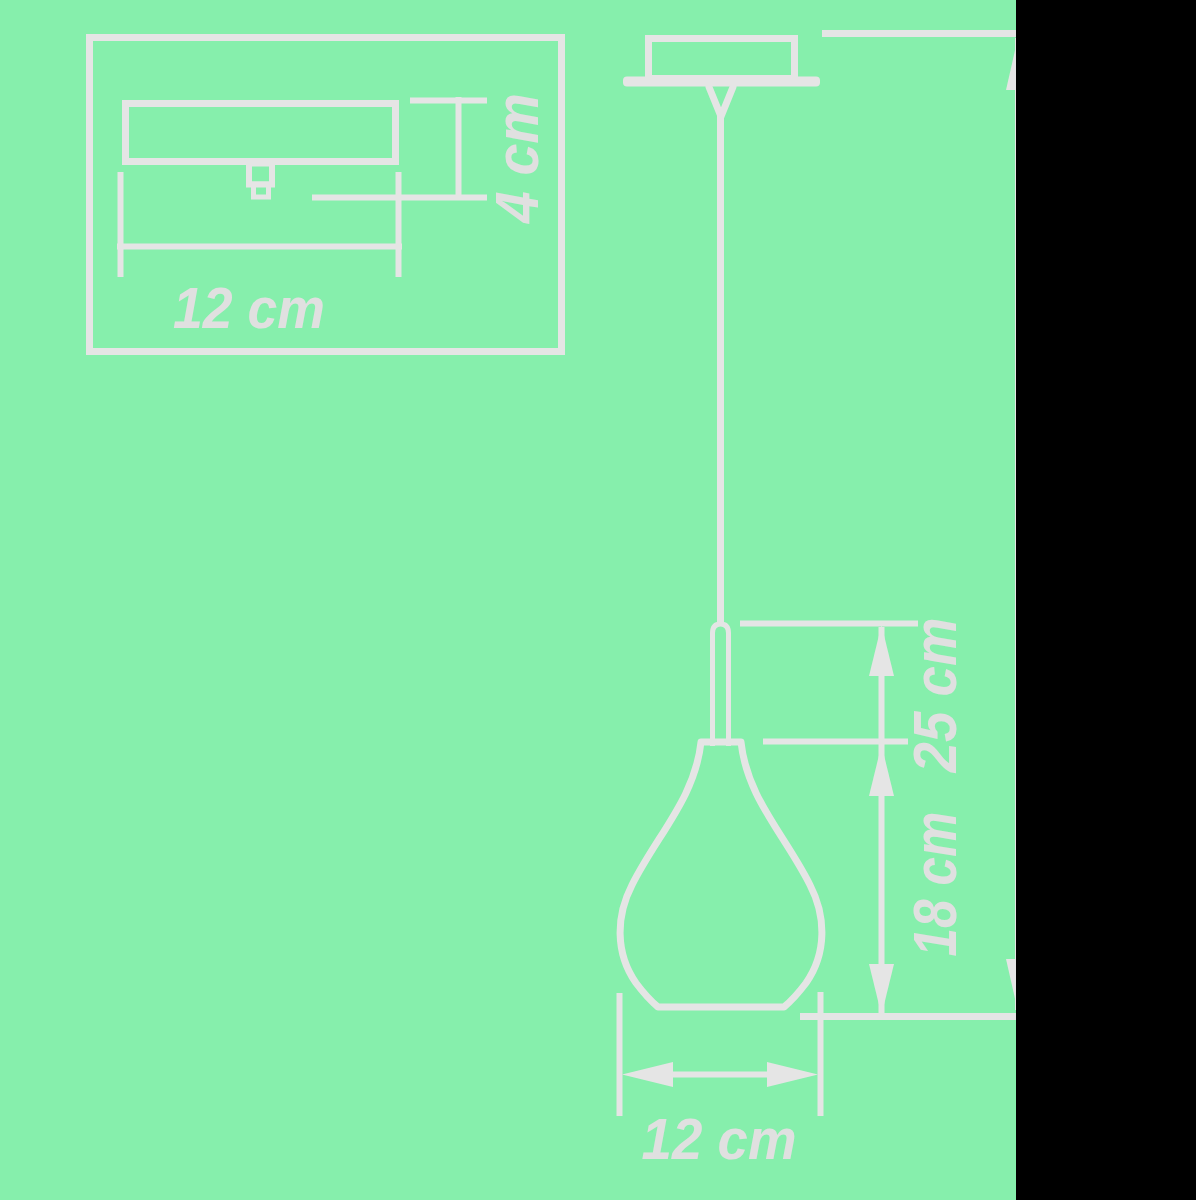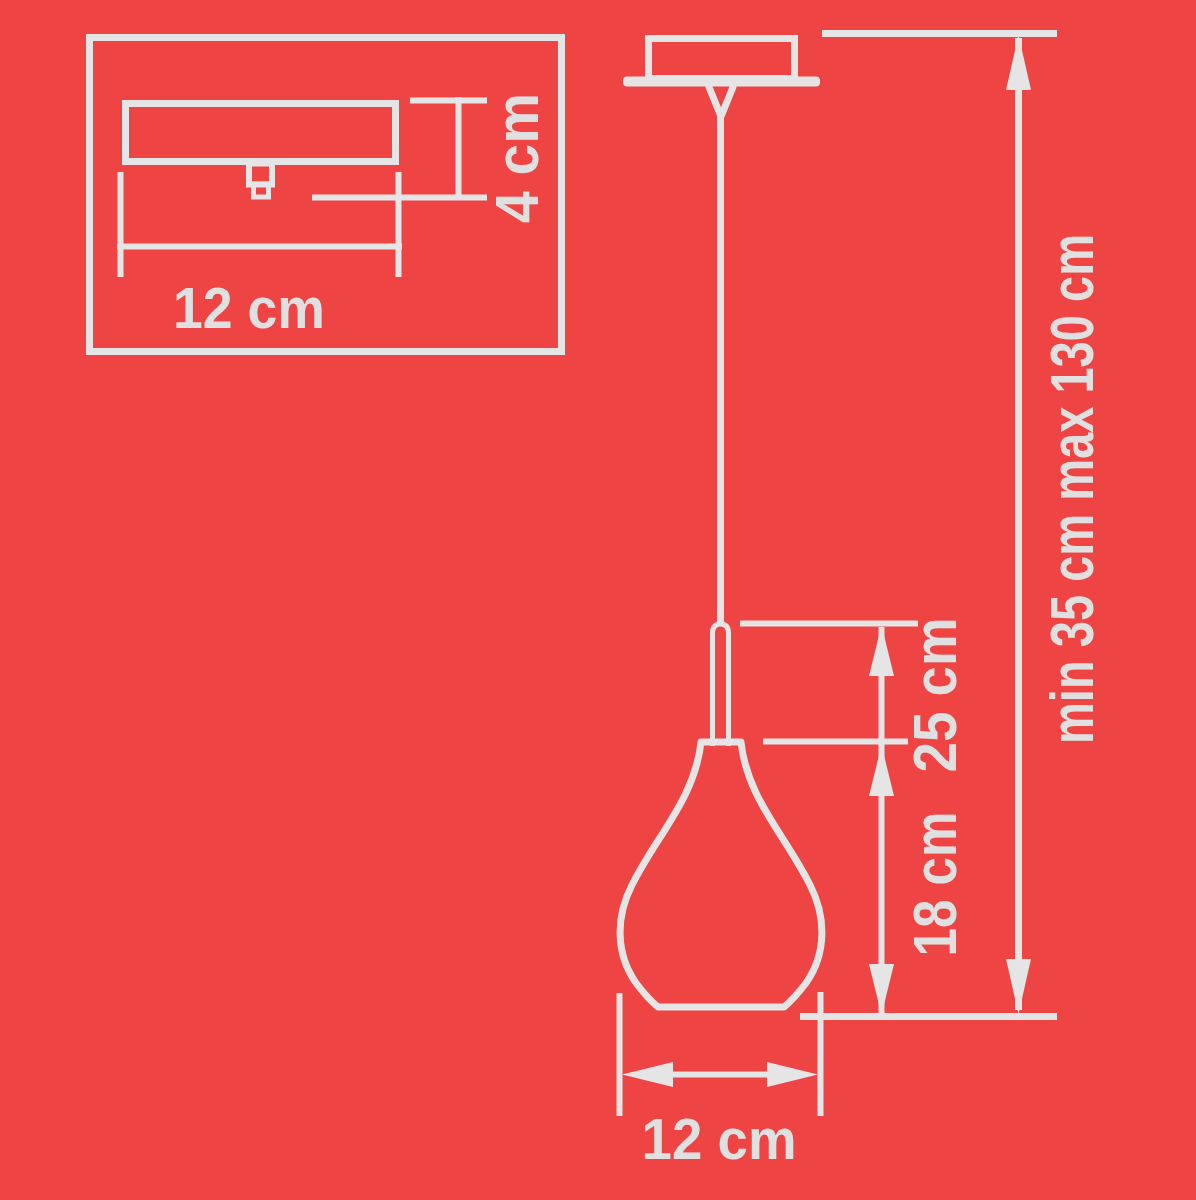--- a/index.html
+++ b/index.html
@@ -2,24 +2,25 @@
 <html><head>
 <meta charset="utf-8">
 <style>
   html, body {
     margin: 0;
     padding: 0;
     background: #000;
   }
   .stage {
     position: relative;
-    width: 1196px;
+    width: 1016px;
     height: 1200px;
-    background: #ef4444;
+    background: #86efac;
     overflow: hidden;
+    font-style: italic;
   }
   svg.diagram {
     display: block;
     width: 1196px;
     height: 1200px;
   }
   .ln {
     fill: none;
     stroke: #e5e5e5;
   }

